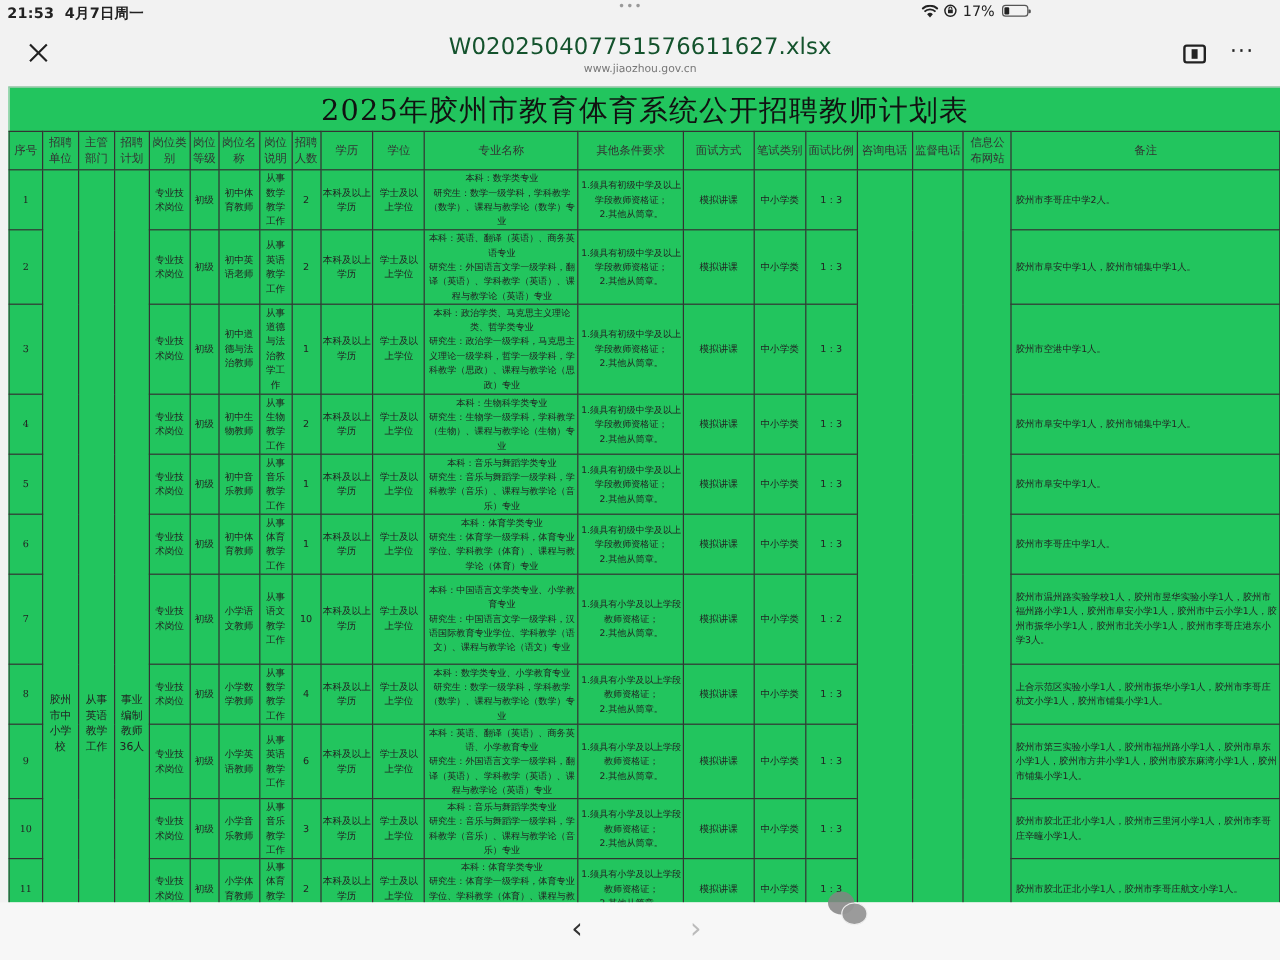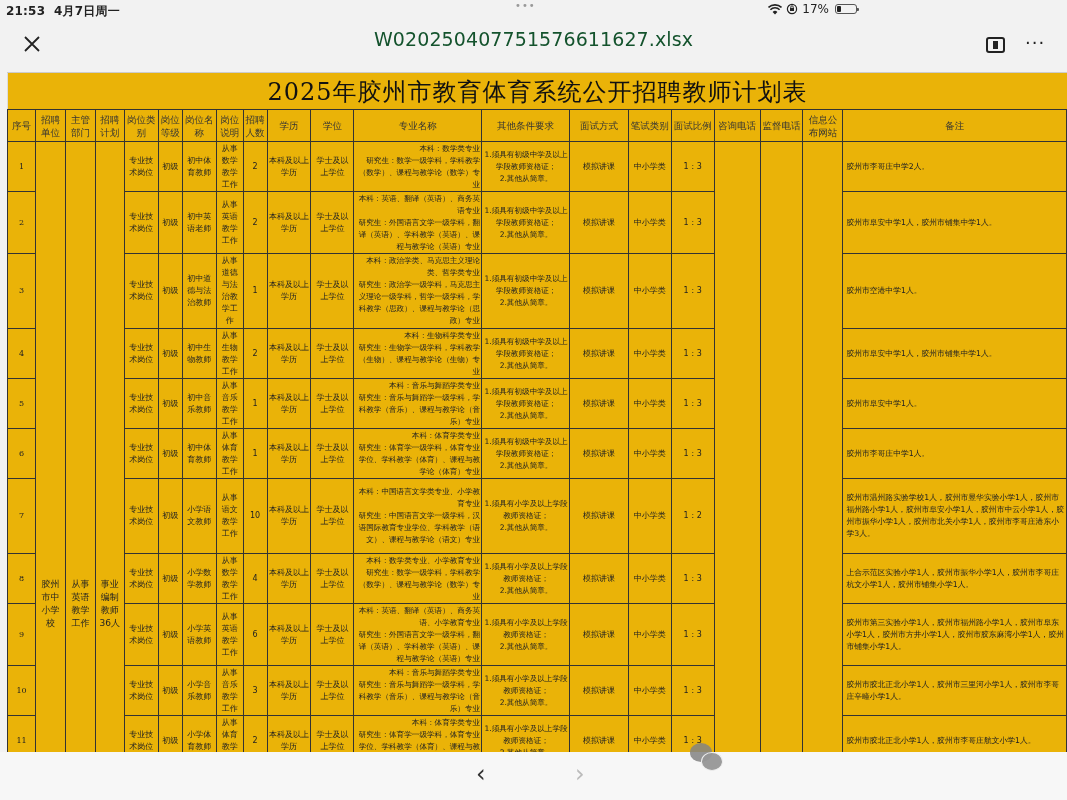--- a/index.html
+++ b/index.html
@@ -12,26 +12,26 @@
   .battery::after { content: ""; position: absolute; right: -3px; top: 3px; width: 2px; height: 3px; background: #555; border-radius: 0 1px 1px 0; }
   .battery .lvl { position: absolute; left: 1px; top: 1px; width: 4px; height: 6px; background: #222; border-radius: 1px; }
   .navbar { position: absolute; left: 0; top: 20px; width: 1067px; height: 50px; }
   .navbar .close { position: absolute; left: 20px; top: 12px; width: 24px; height: 24px; cursor: pointer; }
   .navbar .title { position: absolute; left: 0; width: 1067px; top: 8px; text-align: center; font-size: 19px; color: #14532d; letter-spacing: 0.1px; }
   .navbar .subtitle { position: absolute; left: 0; width: 1067px; top: 33px; text-align: center; font-size: 9px; color: #777; }
   .navbar .reader { position: absolute; left: 986px; top: 17px; width: 19px; height: 16px; border: 2px solid #222; border-radius: 3px; cursor: pointer; }
   .navbar .reader .bar { position: absolute; left: 5px; top: 2px; width: 5px; height: 8px; background: #222; }
   .navbar .more { position: absolute; left: 1025px; top: 12px; font-size: 18px; letter-spacing: 1px; color: #222; cursor: pointer; }
 
-  .sheet { position: absolute; left: 7px; top: 72px; width: 1060px; height: 680px; background: #eab308; overflow: hidden; border-top: 1px solid #ccc; }
+  .sheet { position: absolute; left: 7px; top: 72px; width: 1060px; height: 680px; background: #22c55e; overflow: hidden; border-top: 1px solid #ccc; }
   .sheet-title { height: 36px; text-align: center; font-size: 24px; line-height: 38px; font-family: "DejaVu Serif", "Liberation Serif", serif; color: #111; border-left: 1px solid #ddd; letter-spacing: 1px; }
   table { border-collapse: collapse; table-layout: fixed; font-size: 8px; color: #222; font-family: "DejaVu Sans", sans-serif; }
   th, td { border: 1px solid #333; text-align: center; vertical-align: middle; line-height: 12px; overflow: hidden; padding: 0 1px; }
   th { font-weight: normal; font-size: 9.5px; height: 32px; line-height: 13px; color: #333; }
-  td.major { text-align: right; padding-left: 2px; line-height: 12px; font-size: 7.6px; white-space: pre-line; font-family: Liberation Serif, serif; }
+  td.major { text-align: center; padding-left: 2px; line-height: 12px; font-size: 7.6px; white-space: pre-line; font-family: Liberation Serif, serif; }
   td.cond { text-align: center; padding-left: 2px; font-size: 7.6px; white-space: pre-line; }
   td.note { text-align: left; padding-left: 3px; font-size: 7.8px; line-height: 12px; }
   td.seq { font-family: "DejaVu Serif", serif; font-size: 8px; }
   .merged { font-size: 9px; line-height: 13px; }
 
   .bottombar { position: absolute; left: 0; top: 752px; width: 1067px; height: 48px; background: #f7f7f7; }
   .bottombar .back { position: absolute; left: 476px; top: 8px; font-size: 24px; color: #333; cursor: pointer; }
   .bottombar .fwd { position: absolute; left: 575px; top: 8px; font-size: 24px; color: #bbb; cursor: pointer; }
   .watermark { position: absolute; left: 690px; top: 738px; height: 40px; display: flex; align-items: center; gap: 8px; color: rgba(120,120,120,0.8); font-size: 26px; letter-spacing: 1px; }
   .wm-icon { position: relative; width: 34px; height: 30px; }
@@ -60,20 +60,21 @@
         <span class="lvl"></span>
       </span>
   </span>
 </div>
 
 <div class="navbar">
   <svg class="close" viewBox="0 0 24 24">
       <path d="M5 5 L19 19 M19 5 L5 19" stroke="#222" stroke-width="1.8"></path>
     </svg>
   <div class="title">W020250407751576611627.xlsx</div>
+  <div class="subtitle">www.jiaozhou.gov.cn</div>
   <div class="reader">
       <span class="bar"></span>
     </div>
   <div class="more">···</div>
 </div>
 
 <div class="sheet">
   <div class="sheet-title">2025年胶州市教育体育系统公开招聘教师计划表</div>
   <table>
     <colgroup>

